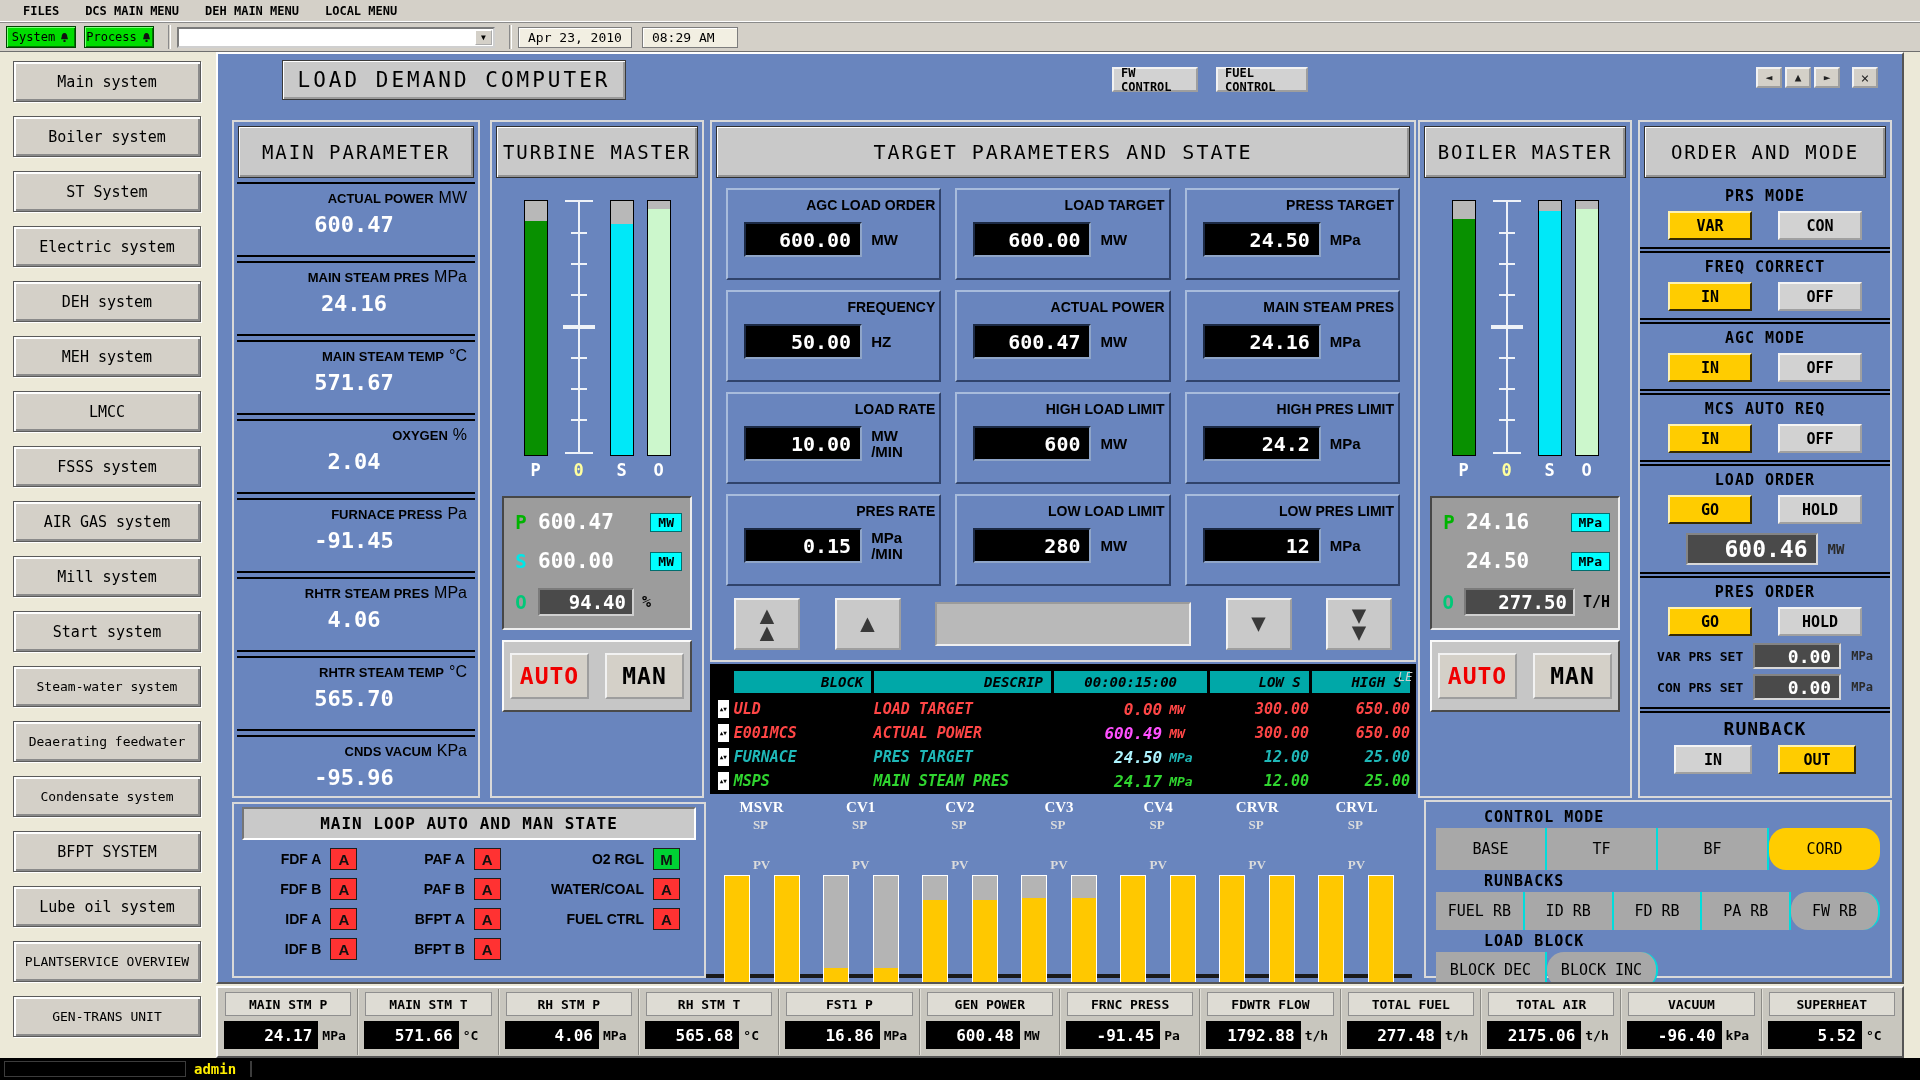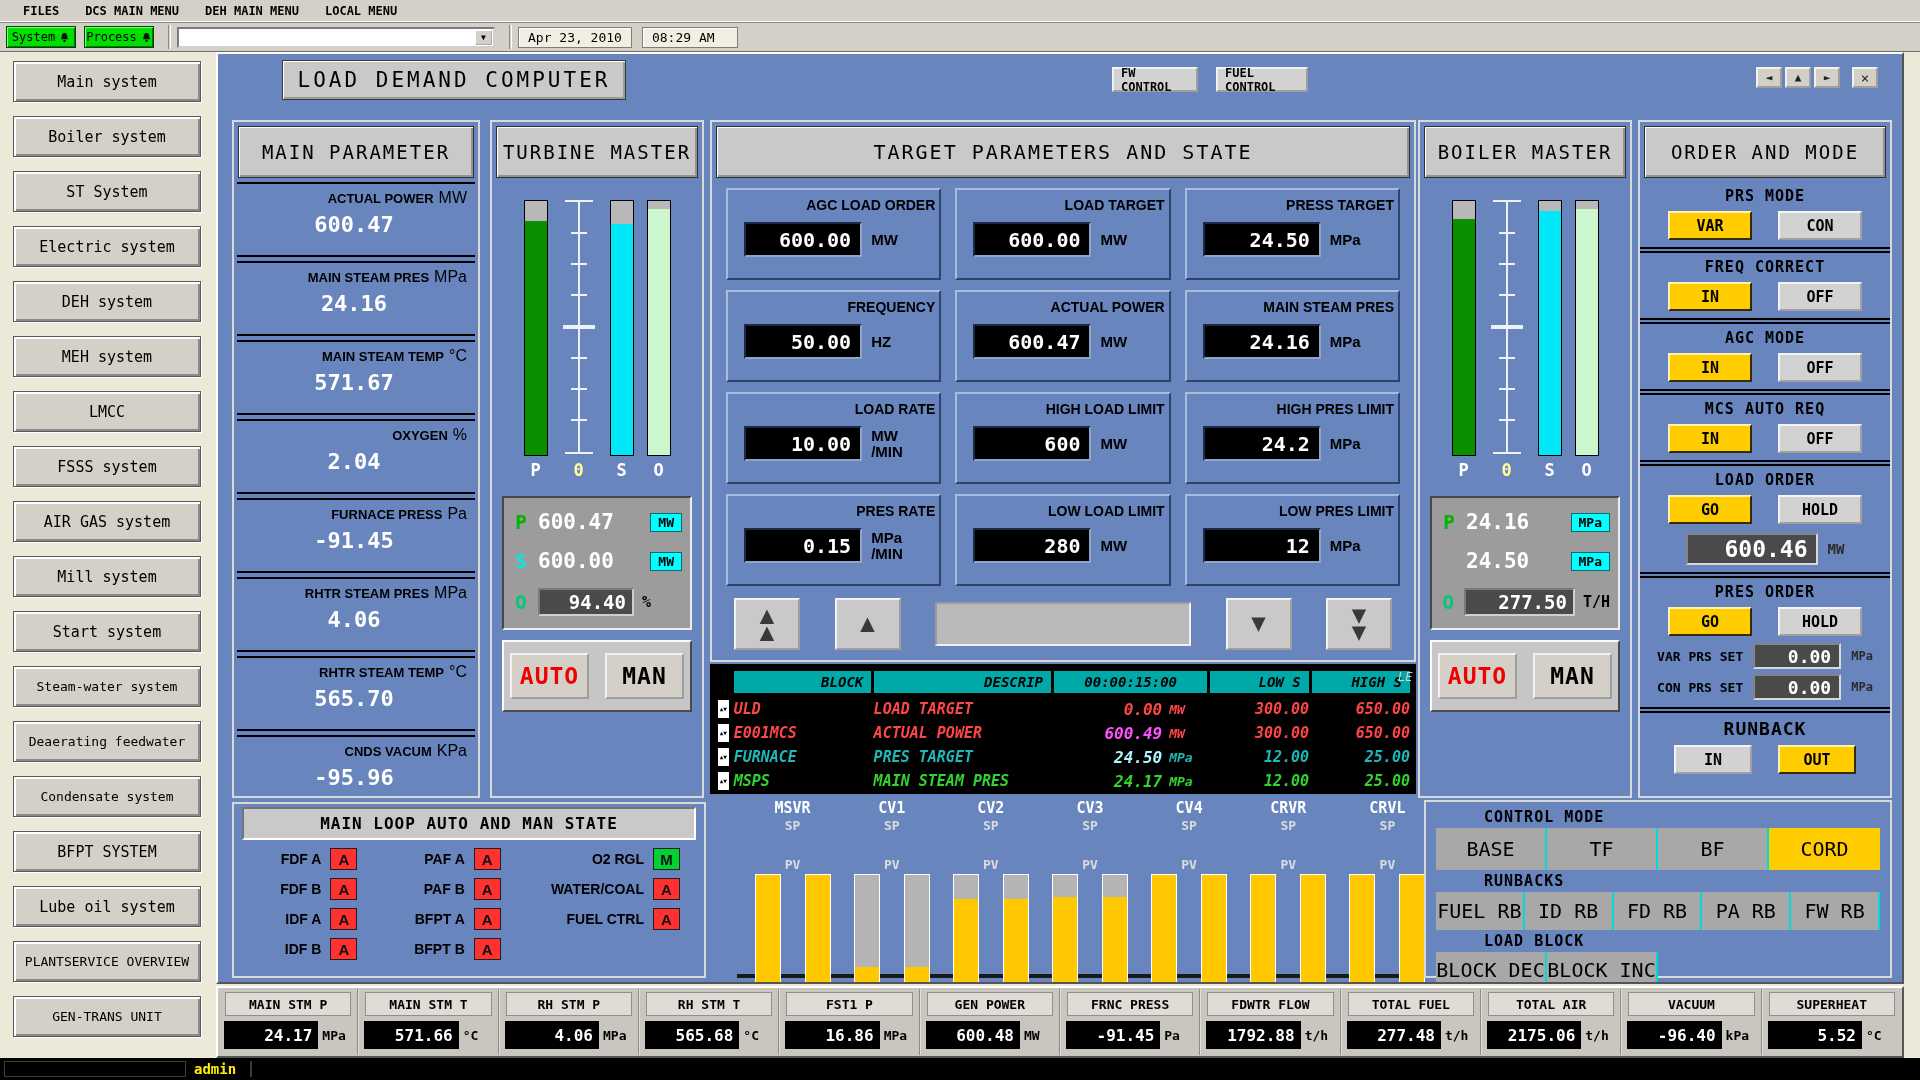--- a/index.html
+++ b/index.html
@@ -112,22 +112,22 @@
   .om-inrow { display:flex; align-items:center; justify-content:center; gap:10px; margin-top:9px; }
   .om-input { width:132px; height:32px; background:#4a4a4a; color:#fff; border:2px inset #d8d8d8; font-size:23px; font-weight:bold; display:flex; align-items:center; justify-content:flex-end; padding:0 8px; }
   .om-input.sm { width:88px; height:26px; font-size:18px; }
   .om-unit { font-size:14px; font-weight:bold; color:#2a2a2a; }
   .om-setlbl { font-size:13px; font-weight:bold; white-space:nowrap; }
 
   
   .cm-panel { padding:4px 10px 2px; }
   .cm-label { font-size:15px; font-weight:bold; margin:2px 0 2px 48px; letter-spacing:1px; }
   .cm-row { display:flex; }
-  .cm-btn { height:42px; background:#a8a8a8; font-size:20px; display:flex; align-items:center; justify-content:center; border-right:2px solid #00dcdc;text-align:right; }
-  .cm-btn:last-child { border-right:2px solid #00dcdc; }
+  .cm-btn { height:42px; background:#a8a8a8; font-size:15px; display:flex; align-items:center; justify-content:center; border-right:2px solid #00dcdc;text-align:right; }
+  .cm-btn:last-child { border-right:2px solid #00dcdc;border-radius:17px; }
   .cm-btn.active { background:#ffcc00; border-right:none; }
   .cm-btn.w4 { width:111px; } .cm-btn.w5 { width:89px; height:38px; } .cm-btn.w2 { width:111px; height:36px; }
 
   
   .ml-header { height:33px; margin:3px 8px 4px; background:#c9c9c9; border:2px solid; border-color:#757575 #fff #fff #757575; display:flex; align-items:center; justify-content:center; font-size:16px; font-weight:bold; letter-spacing:1px; }
   .ml-grid { display:grid; grid-template-columns:1fr 1fr 1.25fr; row-gap:8px; padding:4px 2px; }
   .ml-cell { display:flex; align-items:center; justify-content:flex-end; gap:9px; padding-right:22px; font-family:"Liberation Sans",sans-serif; font-weight:bold; font-size:14px; white-space:nowrap; }
   .ml-badge { width:27px; height:22px; border:1px solid #1f1f1f; display:flex; align-items:center; justify-content:center; font-size:15px; font-weight:bold; color:#111; }
 
   
@@ -532,21 +532,21 @@
             <span class="c-block">MSPS</span>
             <span class="c-descrip">MAIN STEAM PRES</span>
             <span class="c-value" style="color: rgb(48, 213, 48);">24.17</span>
             <span class="c-unit">MPa</span>
             <span class="c-low">12.00</span>
             <span class="c-high">25.00</span>
           </div>
         </div>
         <span class="le-frag" style="left:1180px; top:616px;">LE</span>
 
-        <div class="valves" style="left:519px; top:742px; width:706px; height:182px;">
+        <div class="valves" style="left:488px; top:742px; width:706px; height:182px;font-family:Liberation Serif, serif;">
           <div class="valve-group">
             <span class="v-name">MSVR</span>
             <div class="v-sub">
                 <span>SP</span>
                 <span>PV</span>
               </div>
             <div class="v-bars">
                 <div class="v-bar">
                   <div class="v-fill" style="height: 100%;"></div>
                 </div>

